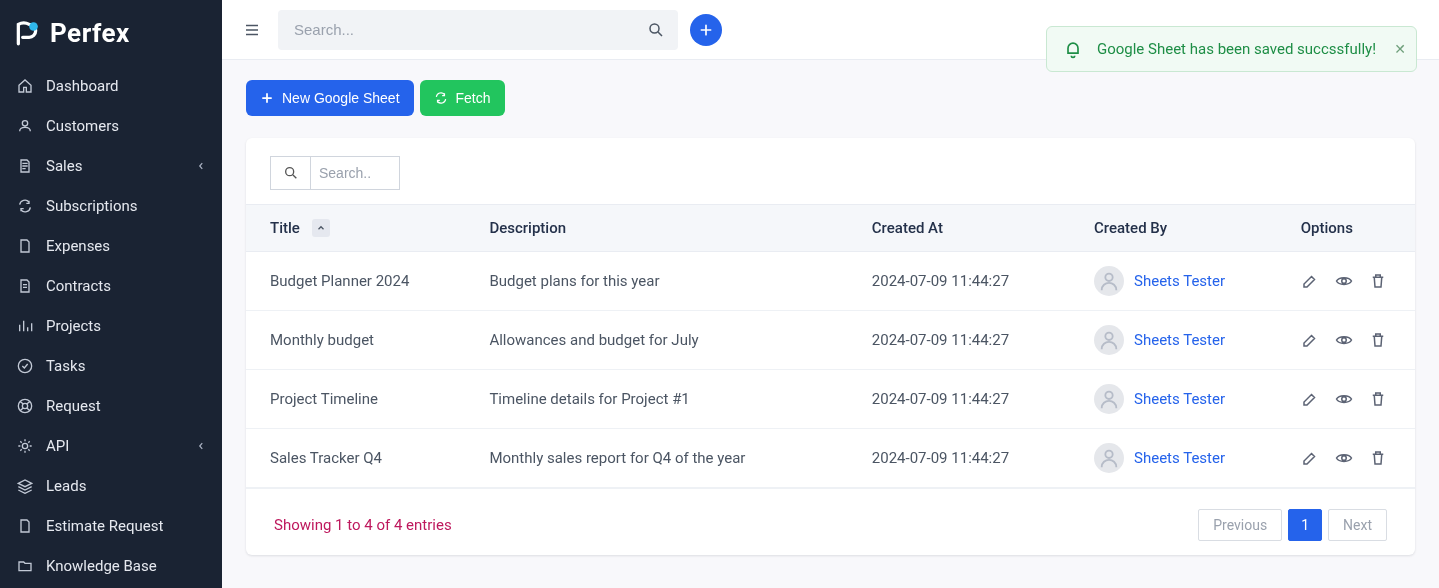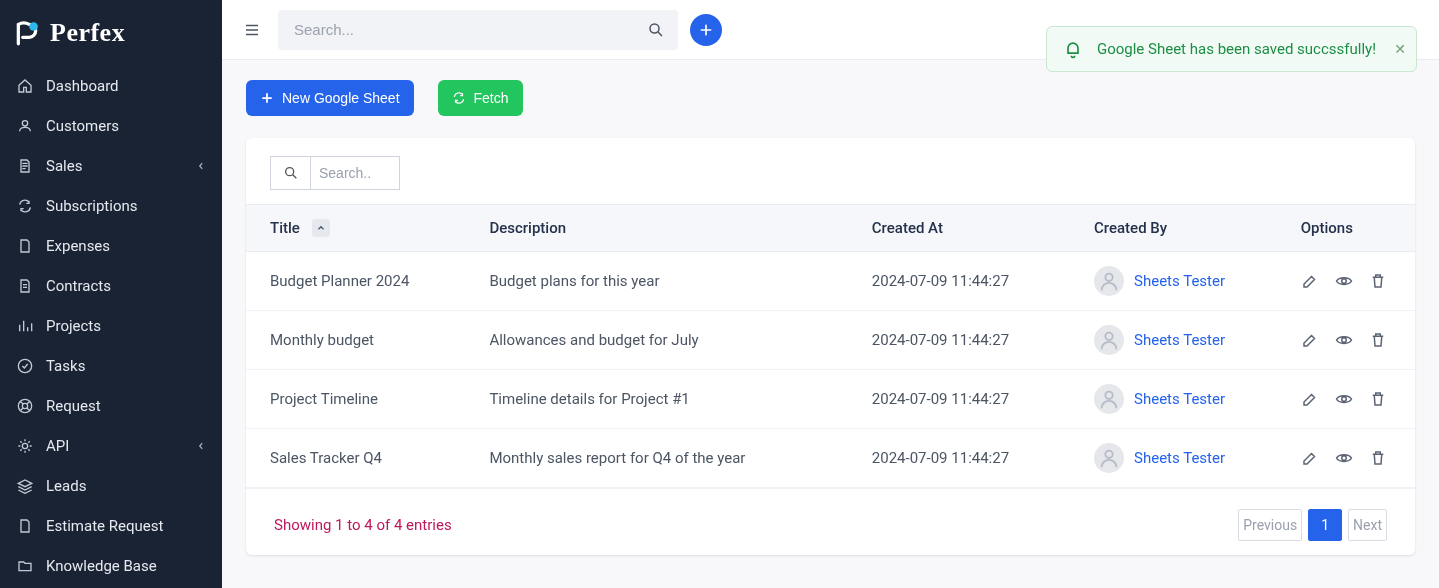--- a/index.html
+++ b/index.html
@@ -24,21 +24,20 @@
     background: #1a2333;
     color: #d8dbe3;
     display: flex;
     flex-direction: column;
   }
   .logo-row {
     display: flex;
     align-items: center;
     height: 66px;
     padding: 0 14px;
-    font-family: Liberation Serif, serif;
   }
   .logo-mark {
     width: 26px; height: 26px;
     margin-right: 10px;
     position: relative;
   }
   .logo-mark svg { display:block; }
   .logo-text {
     color: #fff;
     font-size: 26px;
@@ -122,21 +121,21 @@
 
   
   .content {
     position:absolute;
     left:222px; top:60px;
     width:1217px;
     height: 528px;
     padding: 20px 24px;
   }
 
-  .action-row { display:flex; gap:24px; margin-bottom: 22px; }
+  .action-row { display:flex; gap:6px; margin-bottom: 22px; }
   .btn {
     height: 36px;
     padding: 0 14px;
     border:none; border-radius:6px;
     display:inline-flex; align-items:center; gap:8px;
     font-size: 14px; font-weight: 500;
     cursor:pointer;
   }
   .btn-primary { background:#2563eb; color:#fff; }
   .btn-success { background:#22c55e; color:#fff; }
@@ -215,21 +214,21 @@
   .footer-row {
     display:flex; align-items:center; justify-content:space-between;
     padding: 20px 28px 4px 28px;
   }
   .entries-info { color:#be185d; font-size:15px; }
   .pager { display:flex; }
   .pager-btn {
     border:1px solid #d9dde3;
     border-radius:2px;
     margin-left:6px;
-    padding: 7px 4px;
+    padding: 7px 14px;
     font-size:14px;
     color:#9aa1ad;
     background:#fff;
   }
   .pager-btn.current { background:#2563eb; color:#fff; border-color:#2563eb; padding:7px 12px; }
   svg { display:block; }
 </style>
 </head>
 <body>
 

